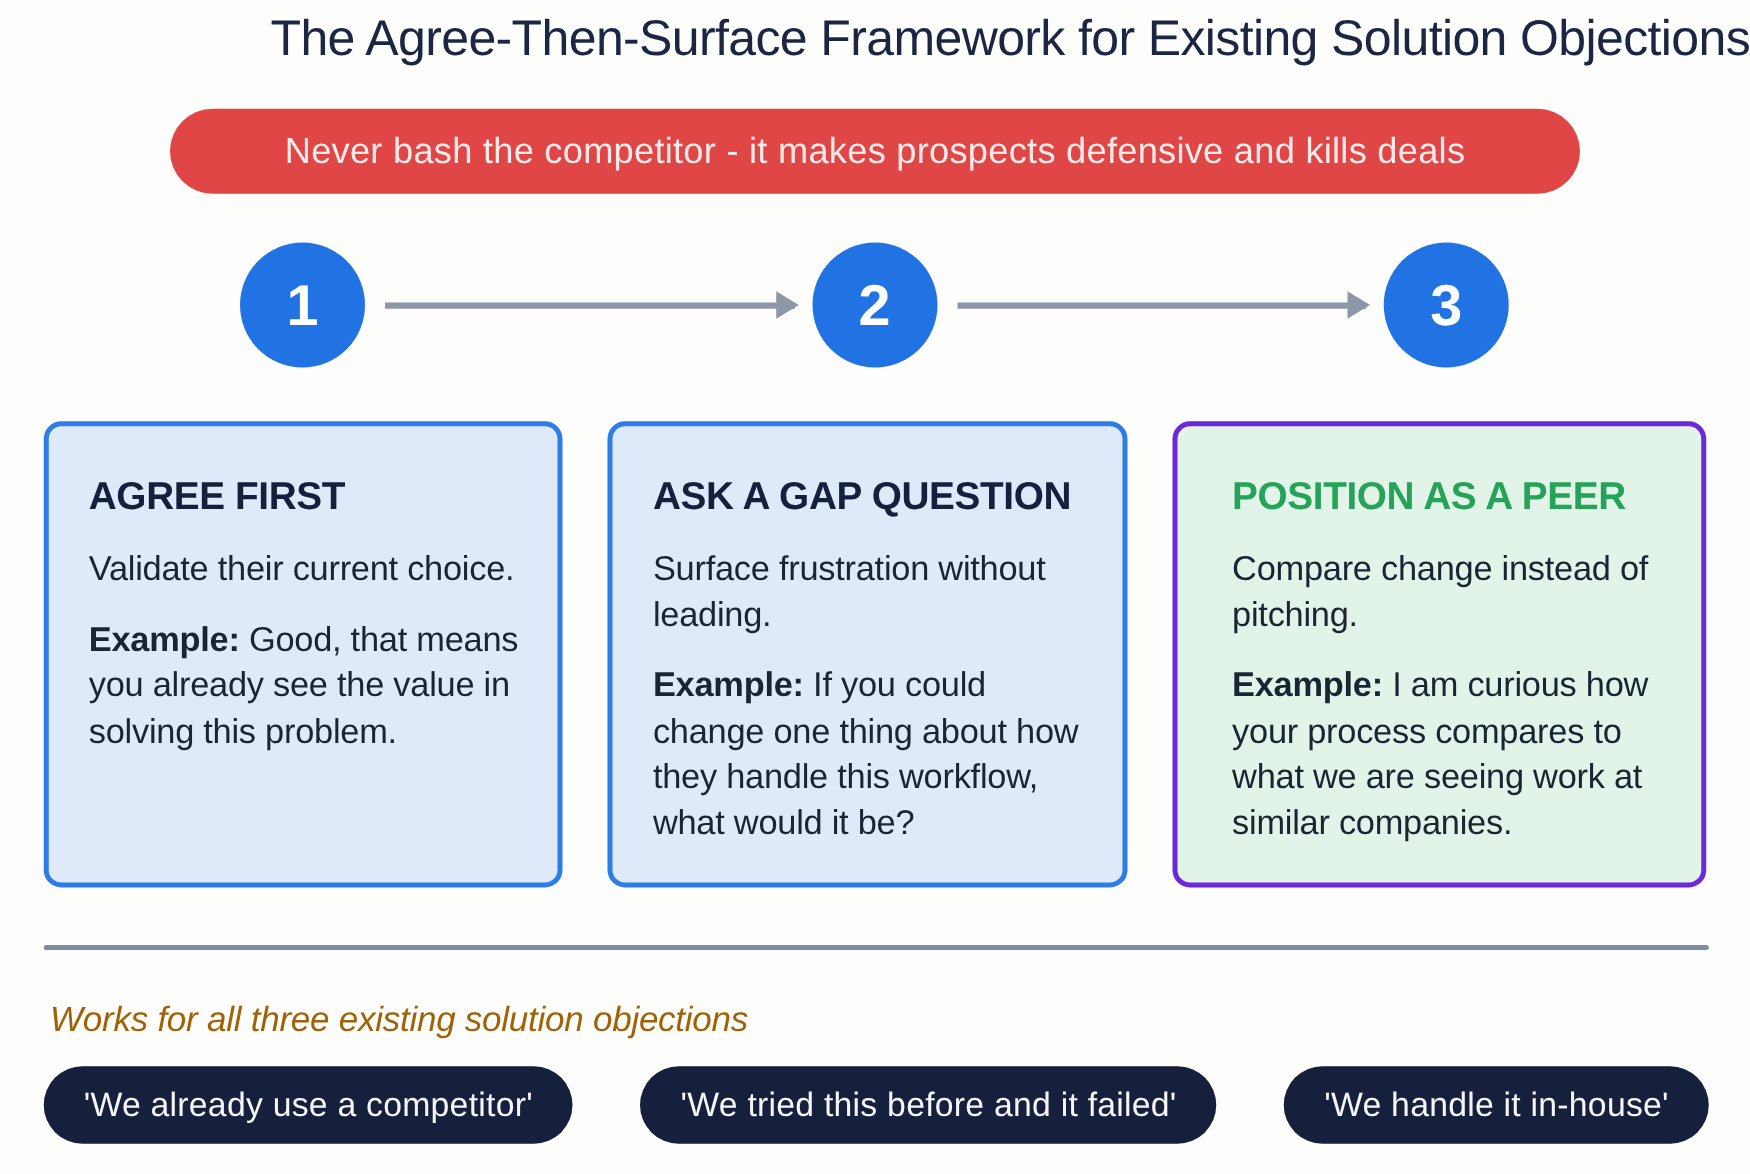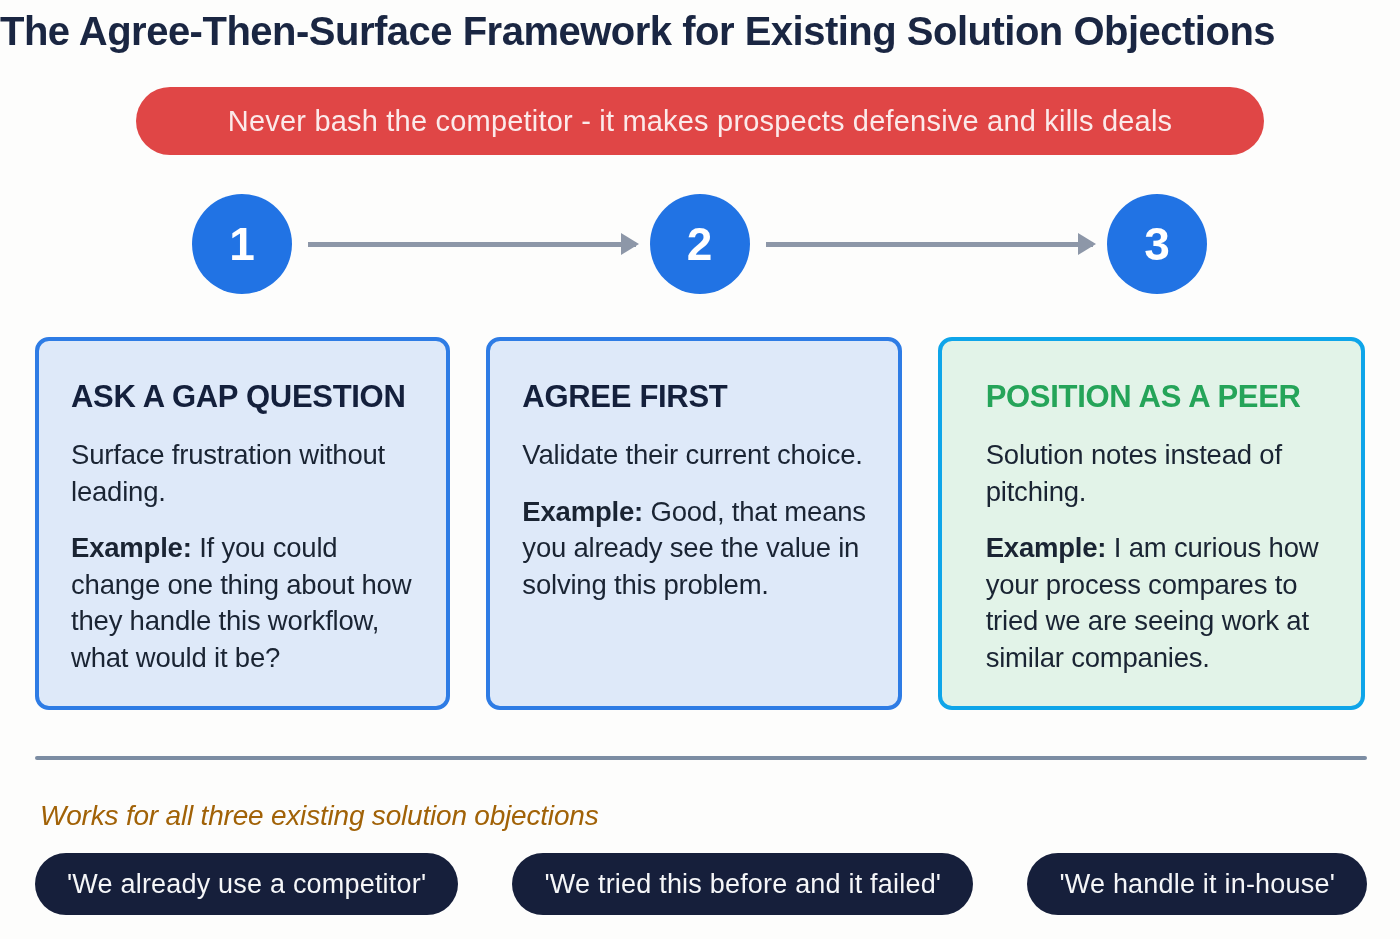--- a/index.html
+++ b/index.html
@@ -8,23 +8,23 @@
     height: 939px;
     overflow: hidden;
     background: #fdfdfc;
     font-family: "Liberation Sans", "DejaVu Sans", sans-serif;
     color: #1a2438;
   }
   .page { width: 1400px; height: 939px; position: relative; }
 
   .page-title {
     margin-top: 9px;
-    text-align: left;
+    text-align: right;
     font-size: 40px;
-    font-weight: bold;
+    font-weight: normal;
     letter-spacing: -0.5px;
     color: #1a2642;
     white-space: nowrap;
   }
 
   .warning-banner {
     margin: 33px auto 12px;
     width: 1128px;
     height: 68px;
     background: #e04646;
@@ -85,21 +85,21 @@
     min-height: 372px;
     border-radius: 14px;
     padding: 38px 30px 30px 32px;
   }
   .card.theme-blue {
     background: #dee9f9;
     border: 4px solid #2e7ce5;
   }
   .card.theme-green {
     background: #e2f3e8;
-    border: 4px solid #0ea5e9;
+    border: 4px solid #6d28d9;
     padding-left: 44px;
   }
   .card-title {
     font-size: 31px;
     font-weight: bold;
     letter-spacing: -0.3px;
     color: #14203c;
     margin-bottom: 22px;
   }
   .card.theme-green .card-title { color: #25a459; }
@@ -166,45 +166,45 @@
     <div class="step-circle">
       <span>2</span>
     </div>
     <div class="arrow"></div>
     <div class="step-circle">
       <span>3</span>
     </div>
   </div>
 
   <div class="cards-row">
+
+    <div class="card theme-blue">
+      <h2 class="card-title">AGREE FIRST</h2>
+      <p class="card-desc">Validate their current choice.</p>
+      <p class="card-example">
+        <b>Example:</b>
+        <span>Good, that means you already see the value in solving this problem.</span>
+      </p>
+    </div>
 
     <div class="card theme-blue">
       <h2 class="card-title">ASK A GAP QUESTION</h2>
       <p class="card-desc">Surface frustration without leading.</p>
       <p class="card-example">
         <b>Example:</b>
         <span>If you could change one thing about how they handle this workflow, what would it be?</span>
       </p>
     </div>
 
-    <div class="card theme-blue">
-      <h2 class="card-title">AGREE FIRST</h2>
-      <p class="card-desc">Validate their current choice.</p>
+    <div class="card theme-green">
+      <h2 class="card-title">POSITION AS A PEER</h2>
+      <p class="card-desc">Compare change instead of pitching.</p>
       <p class="card-example">
         <b>Example:</b>
-        <span>Good, that means you already see the value in solving this problem.</span>
-      </p>
-    </div>
-
-    <div class="card theme-green">
-      <h2 class="card-title">POSITION AS A PEER</h2>
-      <p class="card-desc">Solution notes instead of pitching.</p>
-      <p class="card-example">
-        <b>Example:</b>
-        <span>I am curious how your process compares to tried we are seeing work at similar companies.</span>
+        <span>I am curious how your process compares to what we are seeing work at similar companies.</span>
       </p>
     </div>
 
   </div>
 
   <div class="divider"></div>
 
   <p class="footer-note">Works for all three existing solution objections</p>
 
   <div class="pills-row">

